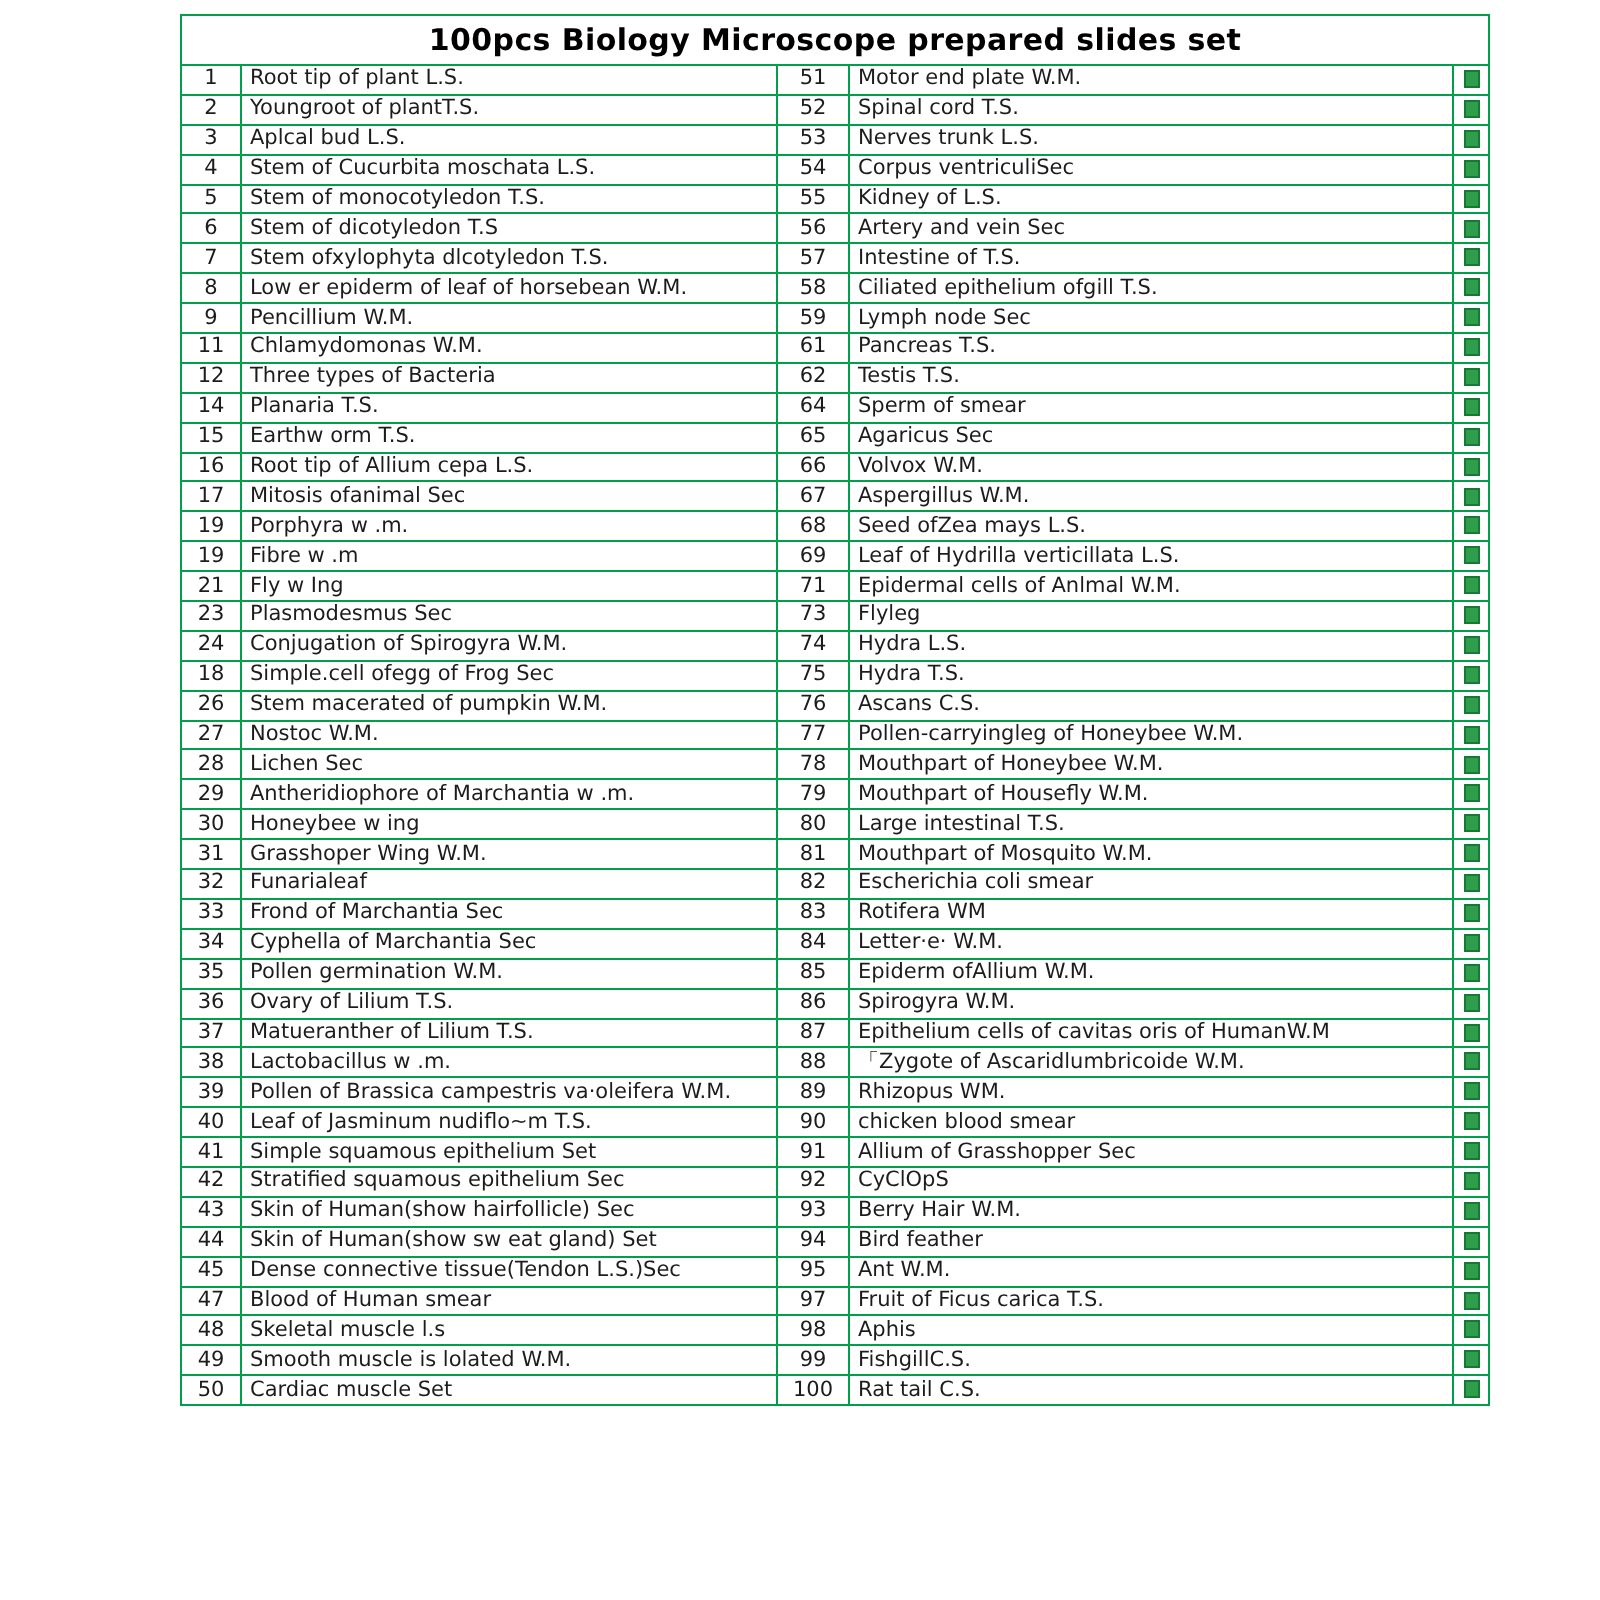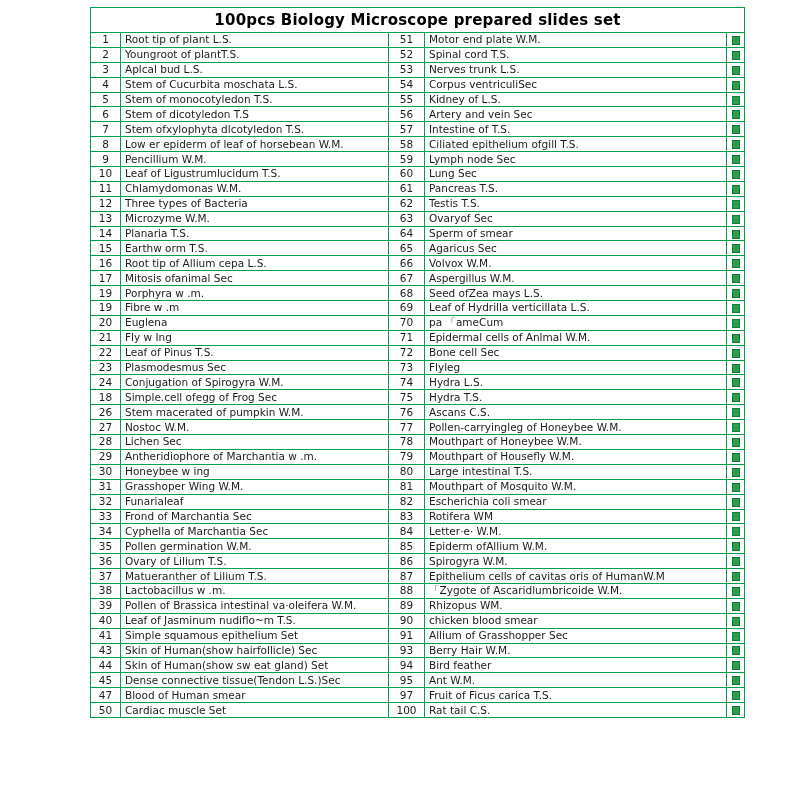--- a/index.html
+++ b/index.html
@@ -136,48 +136,34 @@
           <td class="mark"><span class="gm"></span></td>
         </tr>
         <tr>
           <td class="num">9</td>
           <td class="desc">Pencillium W.M.</td>
           <td class="num">59</td>
           <td class="desc">Lymph node Sec</td>
           <td class="mark"><span class="gm"></span></td>
         </tr>
         <tr>
-          <td class="num">10</td>
-          <td class="desc">Leaf of Ligustrumlucidum T.S.</td>
-          <td class="num">60</td>
-          <td class="desc">Lung Sec</td>
-          <td class="mark"><span class="gm"></span></td>
-        </tr>
-        <tr>
           <td class="num">11</td>
           <td class="desc">Chlamydomonas W.M.</td>
           <td class="num">61</td>
           <td class="desc">Pancreas T.S.</td>
           <td class="mark"><span class="gm"></span></td>
         </tr>
         <tr>
           <td class="num">12</td>
           <td class="desc">Three types of Bacteria</td>
           <td class="num">62</td>
           <td class="desc">Testis T.S.</td>
           <td class="mark"><span class="gm"></span></td>
         </tr>
         <tr>
-          <td class="num">13</td>
-          <td class="desc">Microzyme W.M.</td>
-          <td class="num">63</td>
-          <td class="desc">Ovaryof Sec</td>
-          <td class="mark"><span class="gm"></span></td>
-        </tr>
-        <tr>
           <td class="num">14</td>
           <td class="desc">Planaria T.S.</td>
           <td class="num">64</td>
           <td class="desc">Sperm of smear</td>
           <td class="mark"><span class="gm"></span></td>
         </tr>
         <tr>
           <td class="num">15</td>
           <td class="desc">Earthw orm T.S.</td>
           <td class="num">65</td>
@@ -206,41 +192,27 @@
           <td class="mark"><span class="gm"></span></td>
         </tr>
         <tr>
           <td class="num">19</td>
           <td class="desc">Fibre w .m</td>
           <td class="num">69</td>
           <td class="desc">Leaf of Hydrilla verticillata  L.S.</td>
           <td class="mark"><span class="gm"></span></td>
         </tr>
         <tr>
-          <td class="num">20</td>
-          <td class="desc">Euglena</td>
-          <td class="num">70</td>
-          <td class="desc">pa 「ameCum</td>
-          <td class="mark"><span class="gm"></span></td>
-        </tr>
-        <tr>
           <td class="num">21</td>
           <td class="desc">Fly w Ing</td>
           <td class="num">71</td>
           <td class="desc">Epidermal cells of Anlmal W.M.</td>
           <td class="mark"><span class="gm"></span></td>
         </tr>
         <tr>
-          <td class="num">22</td>
-          <td class="desc">Leaf of Pinus T.S.</td>
-          <td class="num">72</td>
-          <td class="desc">Bone cell Sec</td>
-          <td class="mark"><span class="gm"></span></td>
-        </tr>
-        <tr>
           <td class="num">23</td>
           <td class="desc">Plasmodesmus Sec</td>
           <td class="num">73</td>
           <td class="desc">Flyleg</td>
           <td class="mark"><span class="gm"></span></td>
         </tr>
         <tr>
           <td class="num">24</td>
           <td class="desc">Conjugation of Spirogyra W.M.</td>
           <td class="num">74</td>
@@ -340,40 +312,47 @@
         </tr>
         <tr>
           <td class="num">38</td>
           <td class="desc">Lactobacillus w .m.</td>
           <td class="num">88</td>
           <td class="desc">「Zygote of Ascaridlumbricoide W.M.</td>
           <td class="mark"><span class="gm"></span></td>
         </tr>
         <tr>
           <td class="num">39</td>
-          <td class="desc">Pollen of Brassica intestinal va·oleifera W.M.</td>
+          <td class="desc">Pollen of Brassica campestris va·oleifera W.M.</td>
           <td class="num">89</td>
           <td class="desc">Rhizopus WM.</td>
           <td class="mark"><span class="gm"></span></td>
         </tr>
         <tr>
           <td class="num">40</td>
           <td class="desc">Leaf of Jasminum nudiflo~m T.S.</td>
           <td class="num">90</td>
           <td class="desc">chicken blood smear</td>
           <td class="mark"><span class="gm"></span></td>
         </tr>
         <tr>
           <td class="num">41</td>
           <td class="desc">Simple squamous epithelium Set</td>
           <td class="num">91</td>
           <td class="desc">Allium of Grasshopper Sec</td>
           <td class="mark"><span class="gm"></span></td>
         </tr>
         <tr>
+          <td class="num">42</td>
+          <td class="desc">Stratified squamous epithelium Sec</td>
+          <td class="num">92</td>
+          <td class="desc">CyClOpS</td>
+          <td class="mark"><span class="gm"></span></td>
+        </tr>
+        <tr>
           <td class="num">43</td>
           <td class="desc">Skin of Human(show  hairfollicle) Sec</td>
           <td class="num">93</td>
           <td class="desc">Berry Hair W.M.</td>
           <td class="mark"><span class="gm"></span></td>
         </tr>
         <tr>
           <td class="num">44</td>
           <td class="desc">Skin of Human(show  sw eat gland) Set</td>
           <td class="num">94</td>
@@ -385,20 +364,34 @@
           <td class="desc">Dense connective tissue(Tendon L.S.)Sec</td>
           <td class="num">95</td>
           <td class="desc">Ant W.M.</td>
           <td class="mark"><span class="gm"></span></td>
         </tr>
         <tr>
           <td class="num">47</td>
           <td class="desc">Blood of Human smear</td>
           <td class="num">97</td>
           <td class="desc">Fruit of Ficus carica T.S.</td>
+          <td class="mark"><span class="gm"></span></td>
+        </tr>
+        <tr>
+          <td class="num">48</td>
+          <td class="desc">Skeletal muscle l.s</td>
+          <td class="num">98</td>
+          <td class="desc">Aphis</td>
+          <td class="mark"><span class="gm"></span></td>
+        </tr>
+        <tr>
+          <td class="num">49</td>
+          <td class="desc">Smooth muscle is lolated W.M.</td>
+          <td class="num">99</td>
+          <td class="desc">FishgillC.S.</td>
           <td class="mark"><span class="gm"></span></td>
         </tr>
         <tr>
           <td class="num">50</td>
           <td class="desc">Cardiac muscle Set</td>
           <td class="num">100</td>
           <td class="desc">Rat tail C.S.</td>
           <td class="mark"><span class="gm"></span></td>
         </tr>
       </tbody>

